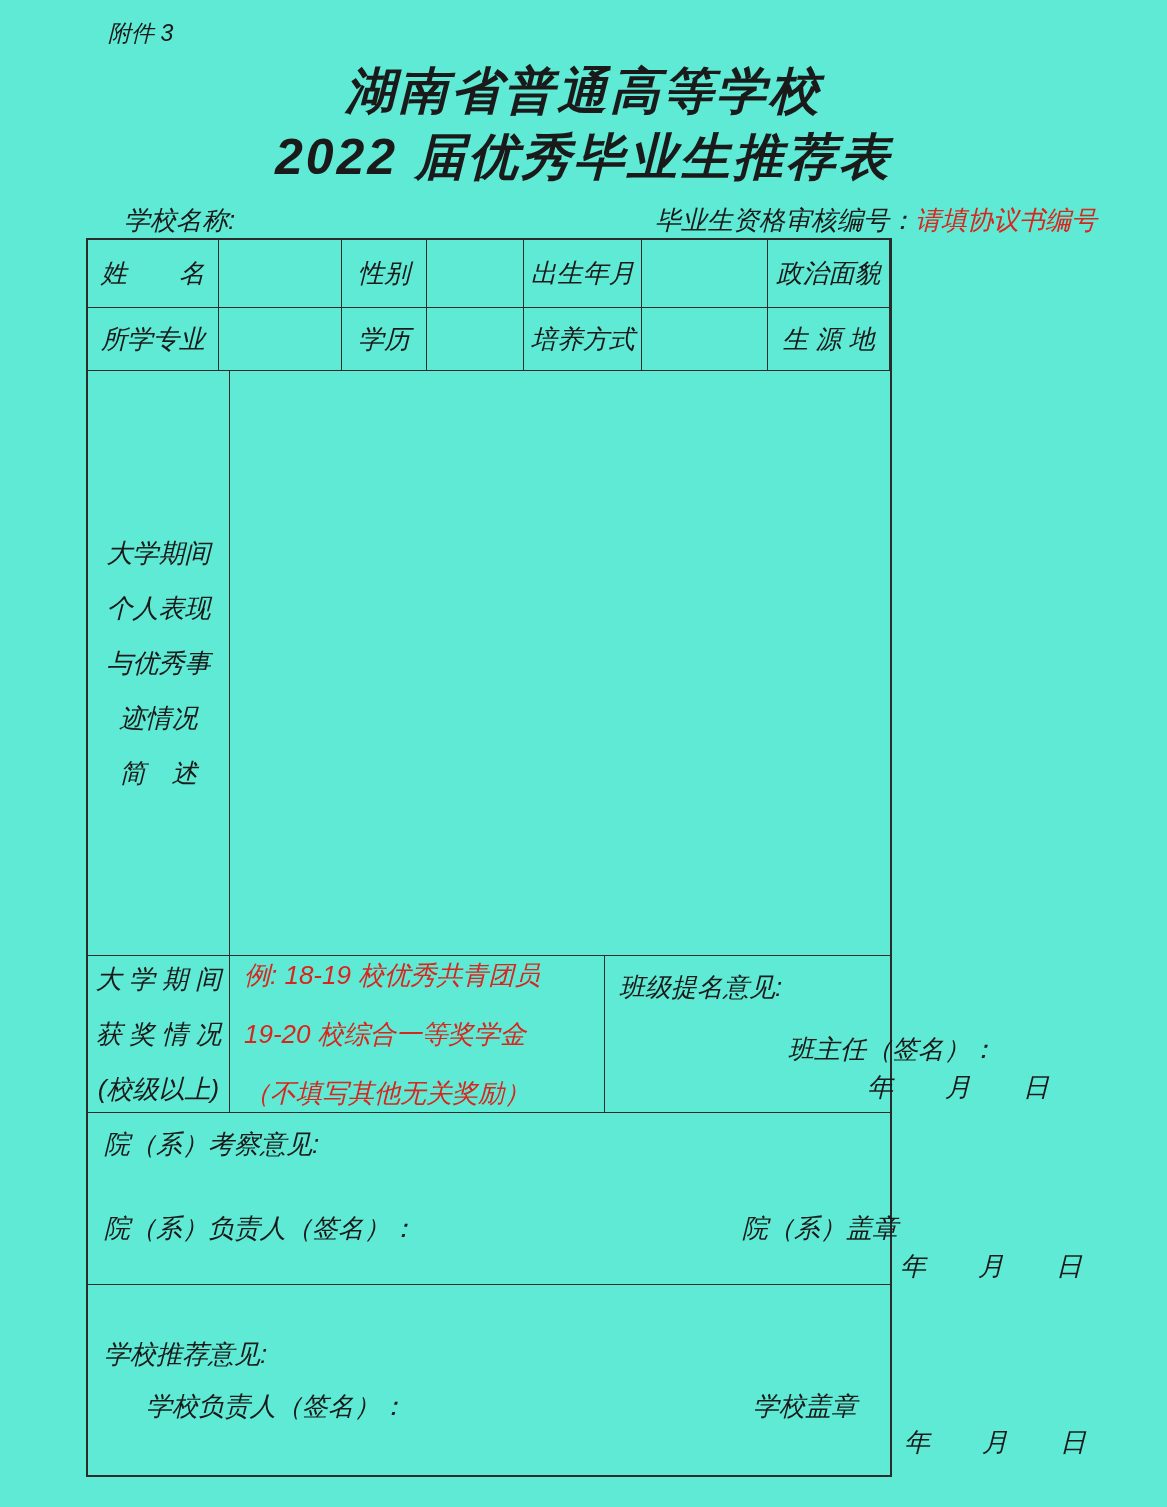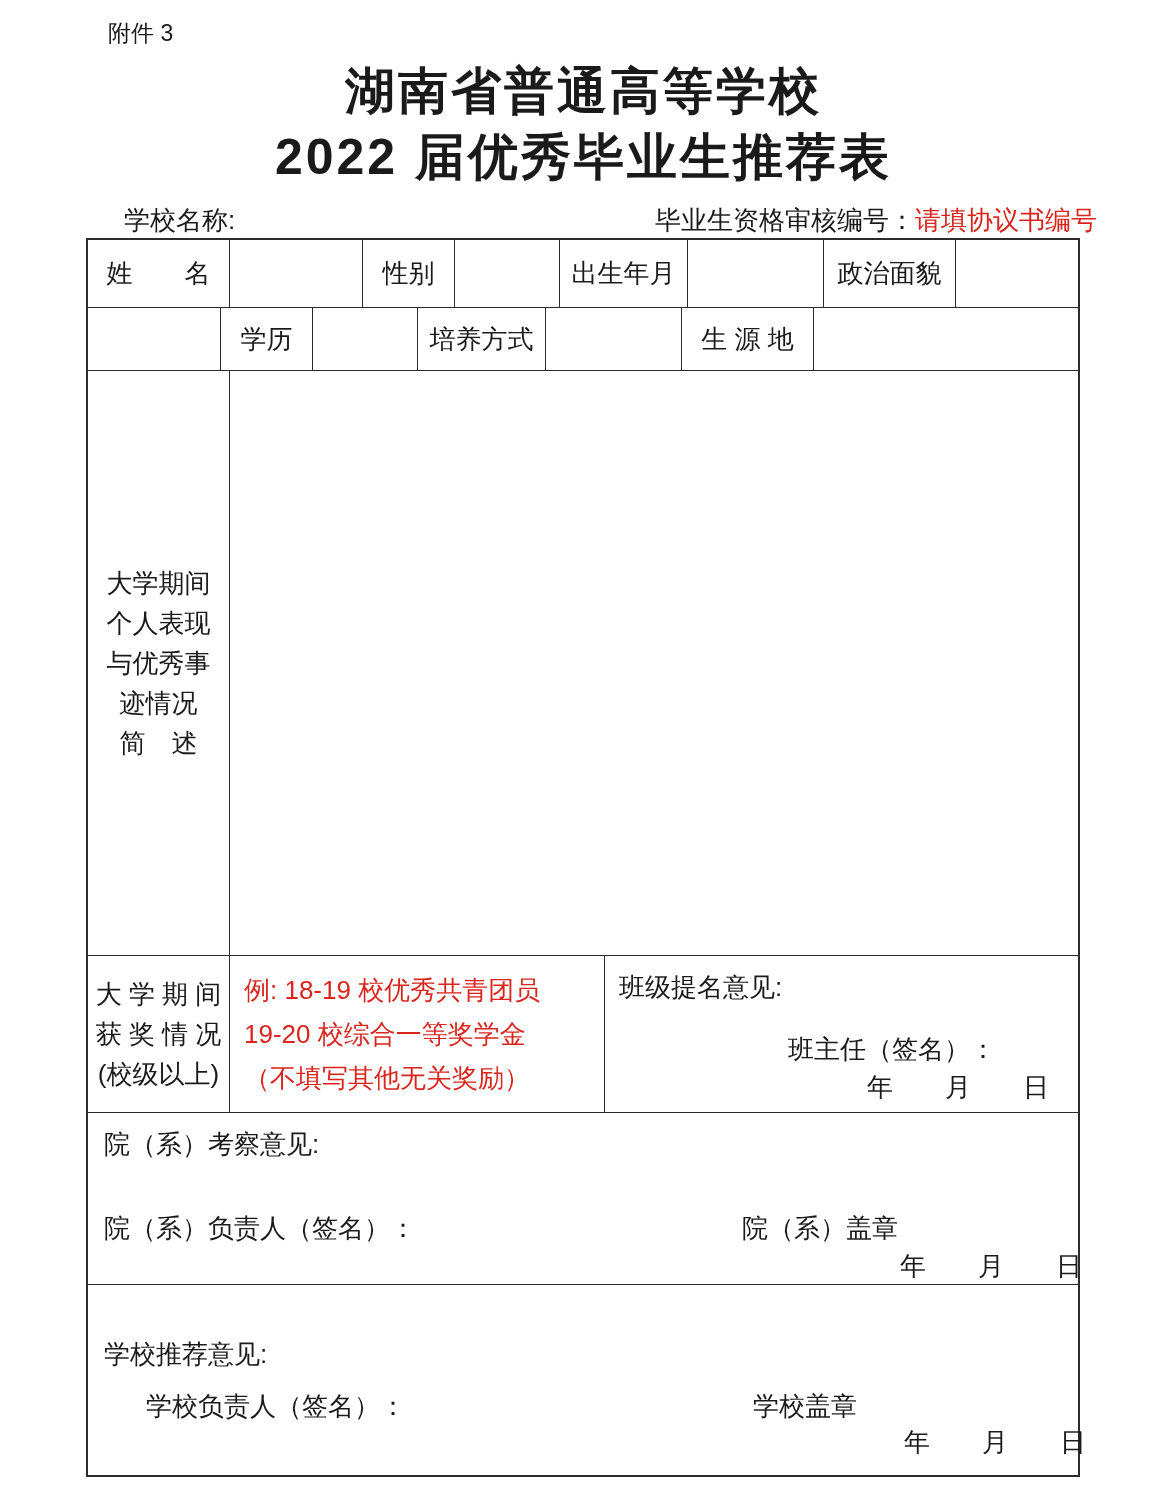--- a/index.html
+++ b/index.html
@@ -1,24 +1,25 @@
 <!DOCTYPE html>
 <html style="--color-red: #d9251d; --color-ink: #1a1a1a; --color-line: #2b2b2b;"><head>
 <meta charset="utf-8">
 <style>
   * { margin: 0; padding: 0; box-sizing: border-box; }
   html, body { background: #e8e8e8; }
   .page {
     position: relative;
     width: 1167px;
     height: 1507px;
-    background: #ffffff;
+    background: #5eead4;
     font-family: "Liberation Sans", "DejaVu Sans", sans-serif;
     color: var(--color-ink, #1a1a1a);
     overflow: hidden;
+    font-style: italic;
   }
   .attachment {
     position: absolute;
     left: 108px; top: 18px;
     font-size: 23px;
   }
   .title-line1, .title-line2 {
     position: absolute;
     left: 0; width: 100%;
     text-align: center;
@@ -34,21 +35,21 @@
     left: 88px; top: 203px; width: 990px; height: 34px;
     font-size: 26px;
   }
   .school-name-label { position: absolute; left: 36px; top: 0; }
   .review-no-group { position: absolute; left: 527px; top: 0; white-space: nowrap; margin-left: 40px; }
   .red-text { color: var(--color-red, #d9251d); }
 
   .form-table {
     position: absolute;
     left: 86px; top: 238px;
-    width: 994px; height: 1239px;
+    width: 806px; height: 1239px;
     border: 2px solid var(--color-line, #2b2b2b);
     font-size: 26px;
   }
   .row { display: flex; border-bottom: 1px solid var(--color-line, #2b2b2b); }
   .row:last-child { border-bottom: none; }
   .cell {
     border-right: 1px solid var(--color-line, #2b2b2b);
     position: relative;
     display: flex; align-items: center; justify-content: center;
     white-space: pre;
@@ -60,21 +61,21 @@
   .row-awards { height: 157px; }
   .row-dept { height: 172px; }
   .row-school { height: 190px; }
 
   .w1 { width: 142px; } .w2 { width: 133px; } .w3 { width: 92px; }
   .w4 { width: 105px; } .w5 { width: 128px; } .w6 { width: 136px; }
   .w7 { width: 132px; } .w8 { flex: 1; }
   .wa { width: 142px; } .wb { width: 375px; } .wc { flex: 1; }
   .wfull { flex: 1; }
 
-  .stack { display: flex; flex-direction: column; align-items: center; line-height: 40px; }
+  .stack { display: flex; flex-direction: column; align-items: center; line-height: 40px; gap: 15px; }
   .stack div { white-space: pre; }
   .awards-example {
     align-items: center; justify-content: flex-start;
     padding-left: 14px;
   }
   .awards-example .stack { align-items: flex-start; line-height: 44px; }
   .free-cell { display: block; }
   .free-cell .pos { position: absolute; white-space: pre; }
 </style>
 </head>
@@ -99,20 +100,21 @@
       <div class="cell w2"></div>
       <div class="cell w3">性别</div>
       <div class="cell w4"></div>
       <div class="cell w5">出生年月</div>
       <div class="cell w6"></div>
       <div class="cell w7">政治面貌</div>
       <div class="cell w8"></div>
     </div>
 
     <div class="row row-info2">
+      <div class="cell w1">所学专业</div>
       <div class="cell w2"></div>
       <div class="cell w3">学历</div>
       <div class="cell w4"></div>
       <div class="cell w5">培养方式</div>
       <div class="cell w6"></div>
       <div class="cell w7">生 源 地</div>
       <div class="cell w8"></div>
     </div>
 
     <div class="row row-performance">

